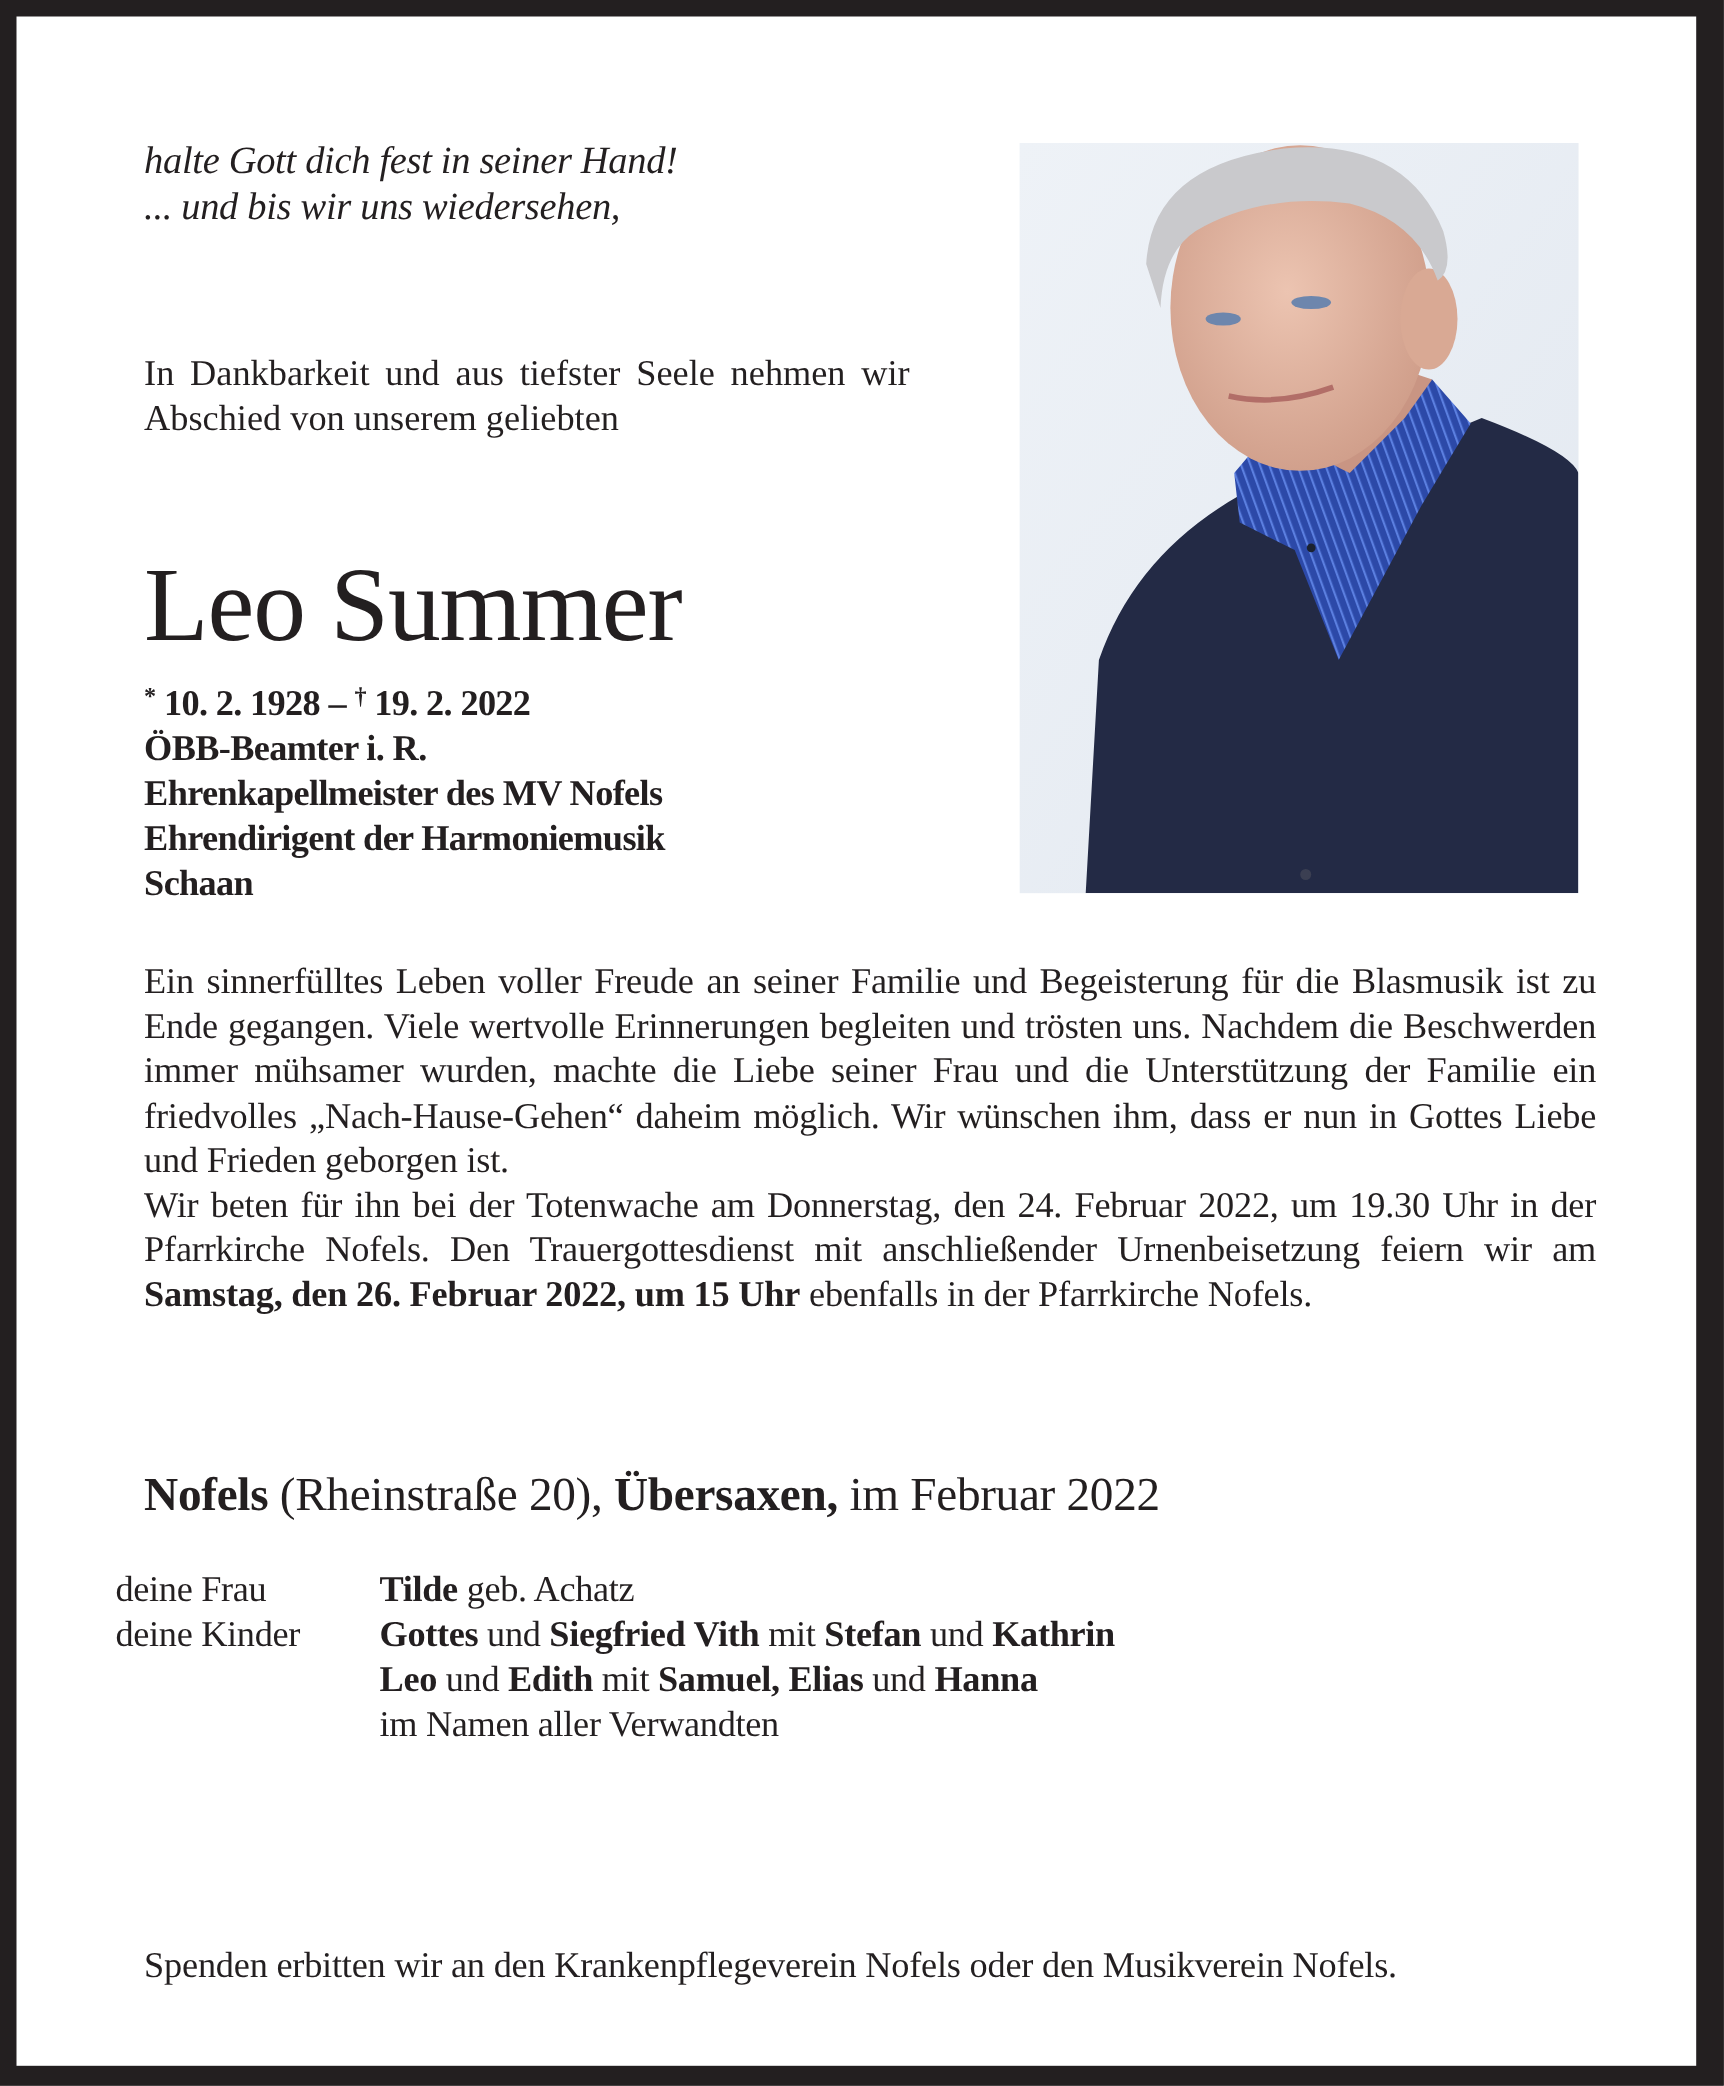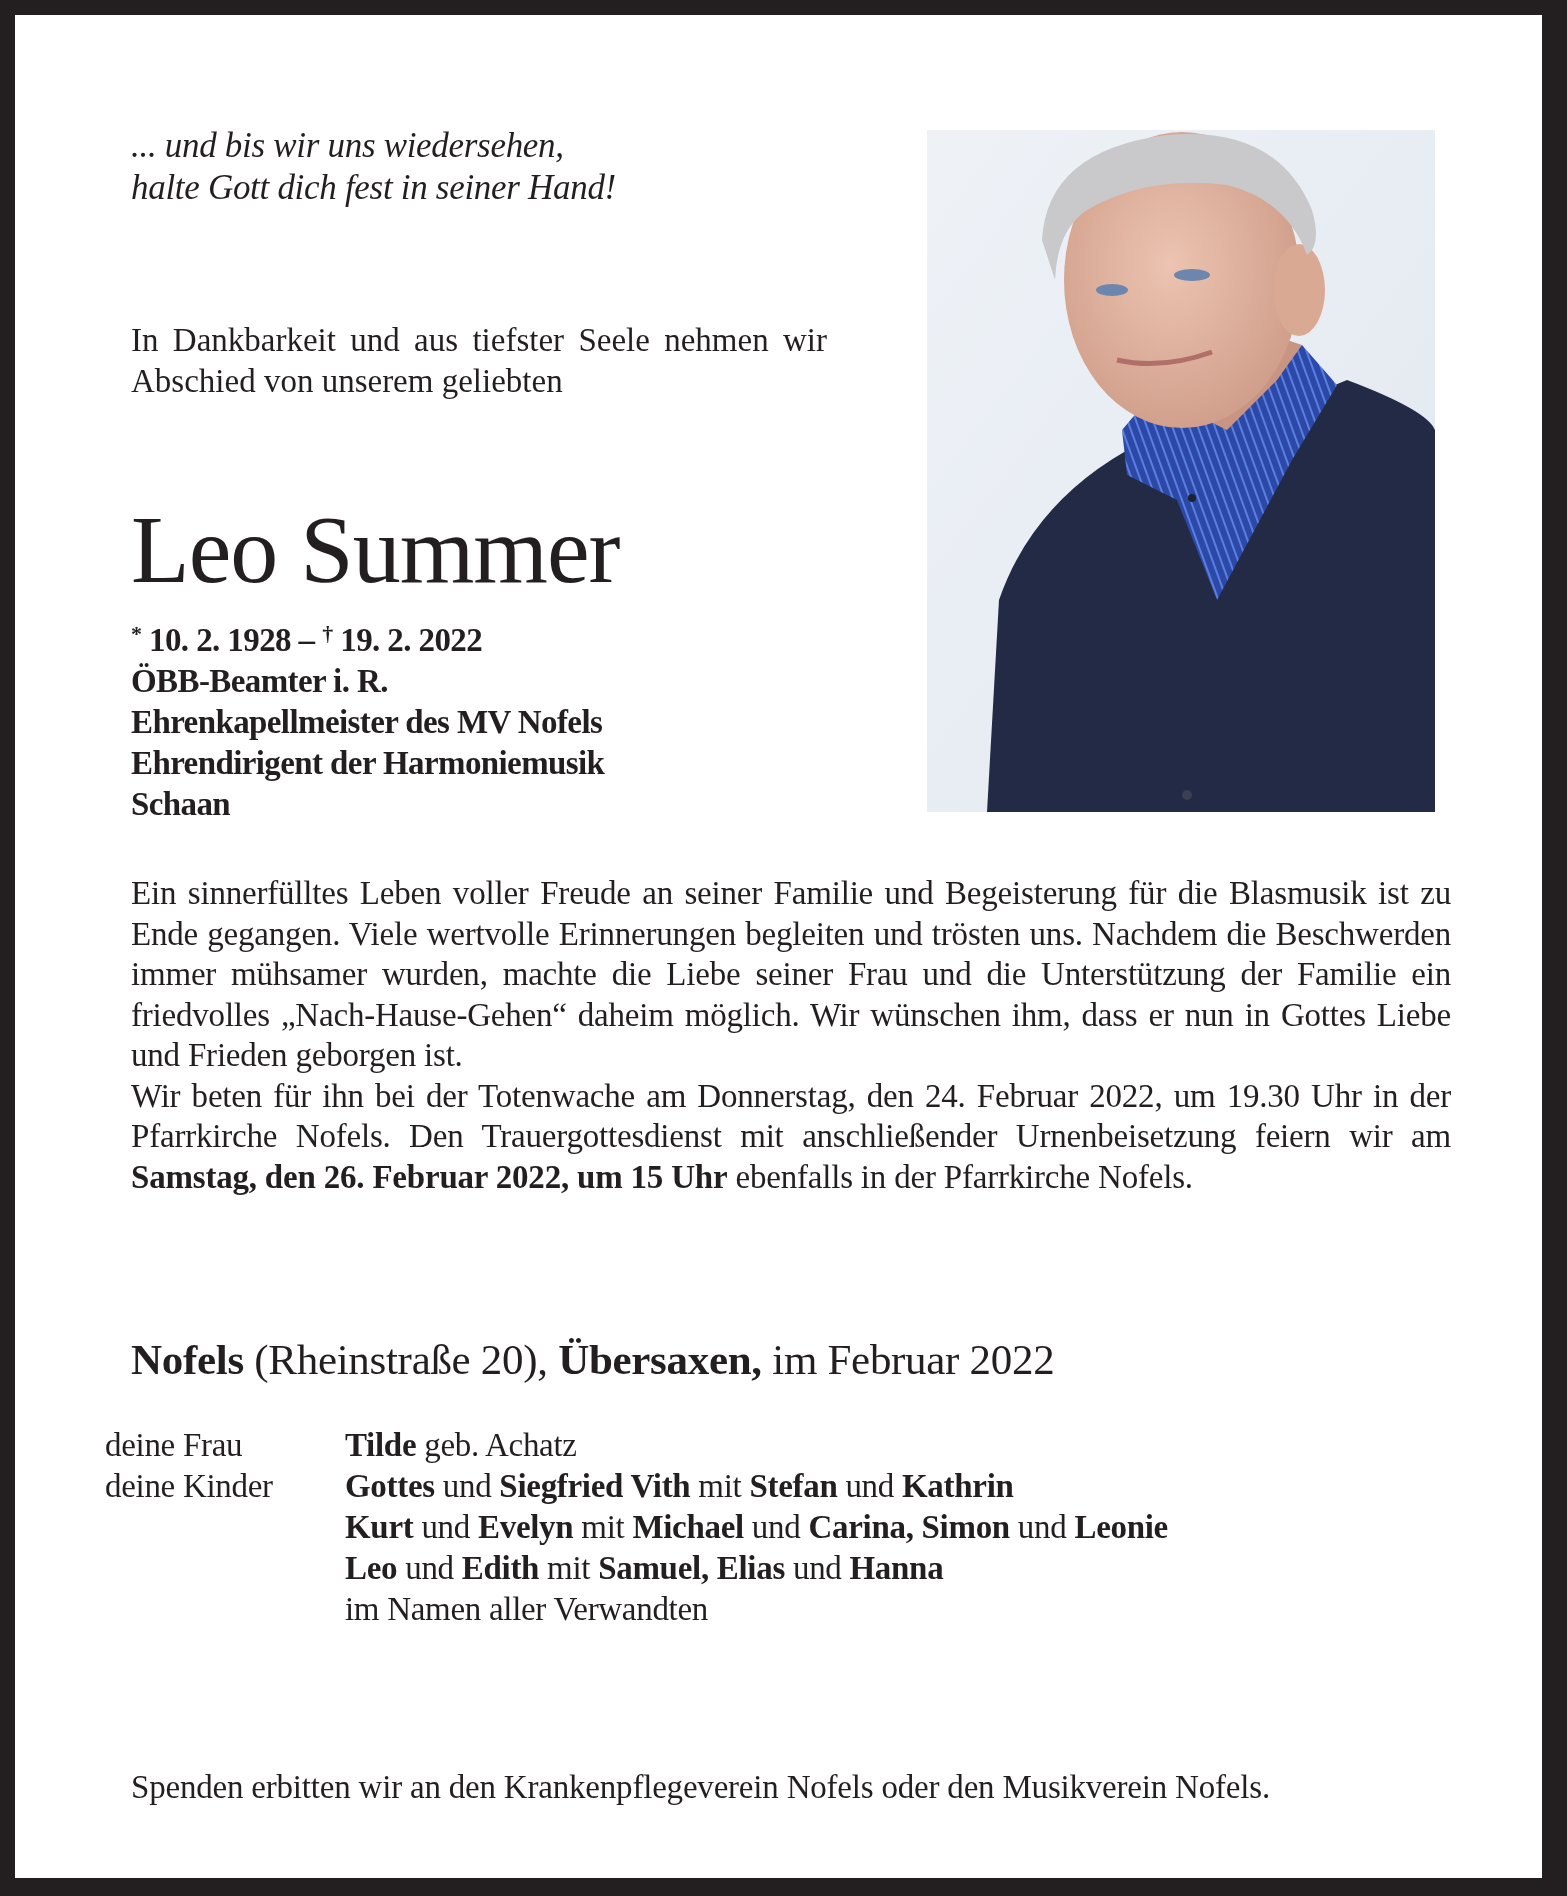--- a/index.html
+++ b/index.html
@@ -99,22 +99,22 @@
     line-height: 40px;
     letter-spacing: -0.2px;
   }
 </style>
 </head>
 <body>
 
 <div class="page">
 
   <div class="quote">
+    <div>halte Gott dich fest in seiner Hand!</div>
     <div>... und bis wir uns wiedersehen,</div>
-    <div>halte Gott dich fest in seiner Hand!</div>
   </div>
 
   <div class="intro">In Dankbarkeit und aus tiefster Seele nehmen wir Abschied von unserem geliebten</div>
 
   <h1 class="name">Leo Summer</h1>
 
   <div class="details">
     <div>
       <sup>*</sup>
       <span>10. 2. 1928</span><span> – </span><sup>†</sup>
@@ -180,24 +180,20 @@
       <span class="rel">deine Frau</span>
       <span class="val"><b>Tilde</b><span> geb. Achatz</span></span>
     </div>
     <div id="children-rows">
         <div class="row">
           <span class="rel">deine Kinder</span>
           <span class="val"><b>Gottes</b><span> und </span><b>Siegfried Vith</b><span> mit </span><b>Stefan</b><span> und </span><b>Kathrin</b></span>
         </div>
         <div class="row">
           <span class="rel"></span>
-          <span class="val"><b>Kurt</b><span> und </span><b>Evelyn</b><span> mit </span><b>Michael</b><span> und </span><b>Carina, Simon</b><span> und </span><b>Leonie</b></span>
-        </div>
-        <div class="row">
-          <span class="rel"></span>
           <span class="val"><b>Leo</b><span> und </span><b>Edith</b><span> mit </span><b>Samuel, Elias</b><span> und </span><b>Hanna</b></span>
         </div>
       </div>
     <div class="row">
       <span class="rel"></span>
       <span class="val">im Namen aller Verwandten</span>
     </div>
   </div>
 
   <div class="donations">Spenden erbitten wir an den Krankenpflegeverein Nofels oder den Musikverein Nofels.</div>

